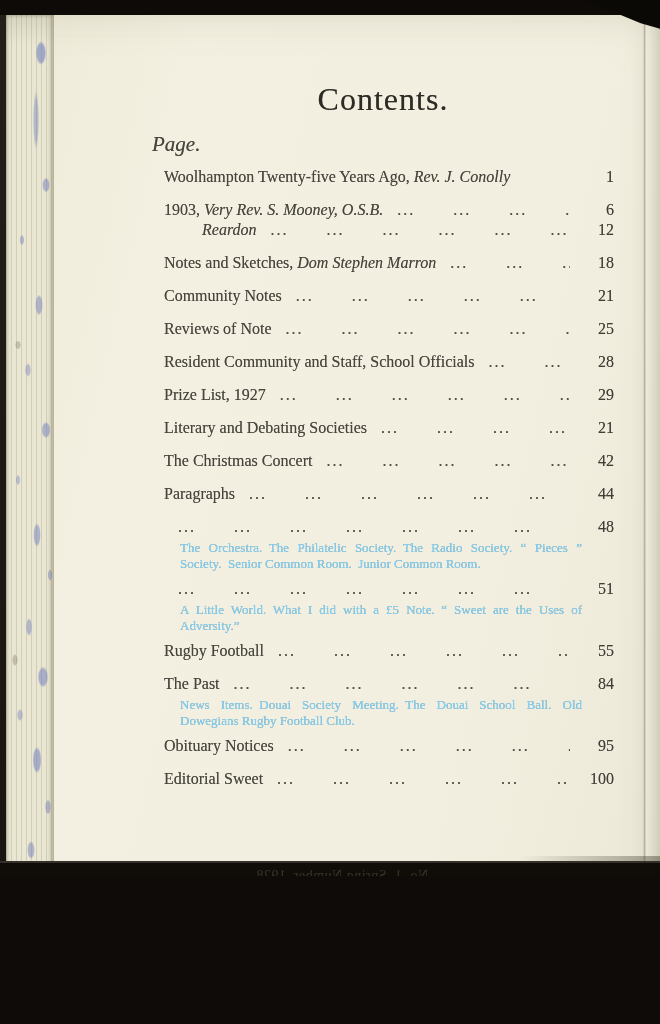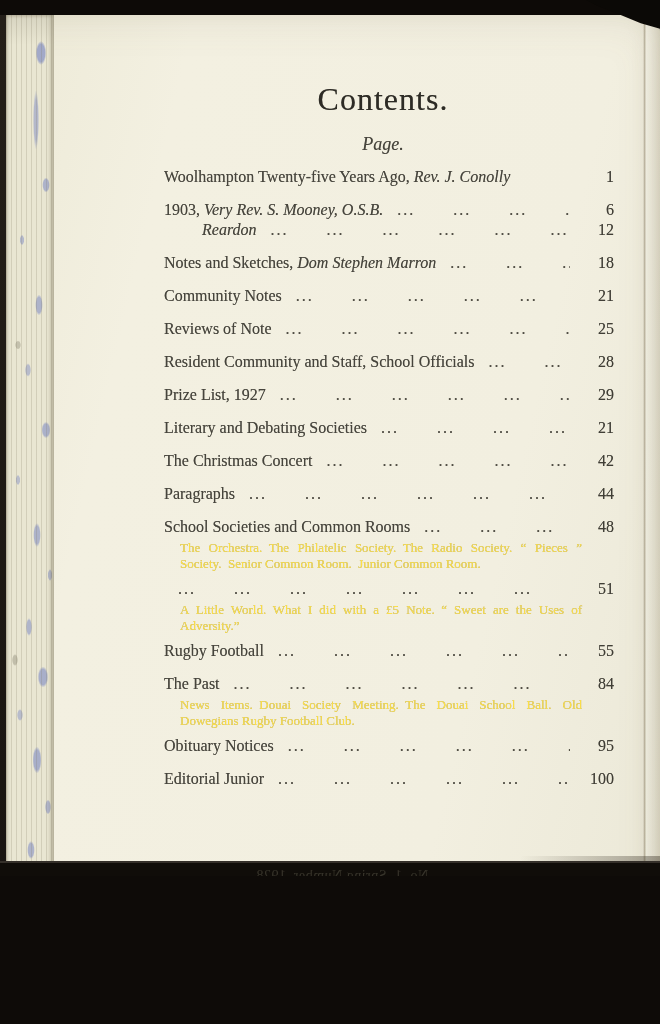--- a/index.html
+++ b/index.html
@@ -50,32 +50,32 @@
         background:linear-gradient(90deg,rgba(0,0,0,0),rgba(118,106,78,.38) 50%,rgba(0,0,0,0));}
   .fold-right{position:absolute;top:15px;right:0;width:14px;height:996px;
         background:linear-gradient(90deg,rgba(255,255,250,.30),rgba(226,221,200,.12));}
   .corner-br{position:absolute;right:0;bottom:11px;width:140px;height:9px;
         background:linear-gradient(90deg,rgba(0,0,0,0),rgba(70,63,50,.45));}
   
   .content{position:absolute;left:152px;top:15px;width:462px;color:#46443c;font-size:16px;
         line-height:20px;text-shadow:0 0 .5px rgba(70,67,58,.55);}
   .title{margin:64px 0 0 0;text-align:center;font-weight:normal;font-size:32px;line-height:40px;
         letter-spacing:1px;color:#2d2b25;}
-  .page-label{margin-top:15px;text-align:center;font-style:italic;font-size:18px;}
+  .page-label{margin-top:15px;text-align:left;font-style:italic;font-size:21px;}
   .row{display:flex;align-items:baseline;margin-top:13px;margin-left:12px;}
   .row.first{margin-top:13px;}
   .row.cont{margin-top:0;justify-content:center;}
   .row.after-sub{margin-top:7px;}
   .row .t{white-space:nowrap;}
   .row.justify{display:block;text-align:justify;text-align-last:justify;}
   .indent{margin-left:38px;}
   .leader{flex:1 1 auto;overflow:hidden;white-space:nowrap;margin:0 8px 0 14px;
         letter-spacing:2px;color:#504d44;}
   .pagenum{flex:0 0 auto;width:36px;text-align:right;color:#403e36;}
-  .sub{margin:3px 0 0 28px;width:402px;font-size:13px;line-height:16px;color:#fde047;
+  .sub{margin:3px 0 0 28px;width:402px;font-size:13px;line-height:16px;color:#7dd3fc;
         text-align:justify;}
   i{font-style:italic;}
   
   .ghost{position:absolute;left:205px;top:868px;width:270px;text-align:center;
         transform:scaleX(-1);color:rgba(128,125,106,.34);font-size:14px;letter-spacing:.5px;}
 </style>
 </head>
 <body>
 
 <div class="scan">
@@ -153,21 +153,20 @@
       <span class="pagenum">42</span>
     </div>
 
     <div class="row">
       <span class="t"><span>Paragraphs</span></span>
       <span class="leader dotted">...   ...   ...   ...   ...   ...   ...   ...   ...   ...   ...   ...   ...   ...   </span>
       <span class="pagenum">44</span>
     </div>
 
     <div class="row">
-      <span class="t"><span>School Societies and Common Rooms</span></span>
       <span class="leader dotted">...   ...   ...   ...   ...   ...   ...   ...   ...   ...   ...   ...   ...   ...   </span>
       <span class="pagenum">48</span>
     </div>
     <div class="sub">The Orchestra. The Philatelic Society. The Radio Society. “ Pieces ” Society. Senior Common Room. Junior Common Room.</div>
 
     <div class="row after-sub">
       <span class="leader dotted">...   ...   ...   ...   ...   ...   ...   ...   ...   ...   ...   ...   ...   ...   </span>
       <span class="pagenum">51</span>
     </div>
     <div class="sub">A Little World. What I did with a £5 Note. “ Sweet are the Uses of Adversity.”</div>
@@ -185,20 +184,20 @@
     </div>
     <div class="sub">News Items. Douai Society Meeting. The Douai School Ball. Old Dowegians Rugby Football Club.</div>
 
     <div class="row after-sub">
       <span class="t"><span>Obituary Notices</span></span>
       <span class="leader dotted">...   ...   ...   ...   ...   ...   ...   ...   ...   ...   ...   ...   ...   ...   </span>
       <span class="pagenum">95</span>
     </div>
 
     <div class="row">
-      <span class="t"><span>Editorial Junior</span></span>
+      <span class="t"><span>Editorial Sweet</span></span>
       <span class="leader dotted">...   ...   ...   ...   ...   ...   ...   ...   ...   ...   ...   ...   ...   ...   </span>
       <span class="pagenum">100</span>
     </div>
   </div>
 
   <div class="ghost">No. 1.  Spring Number, 1928.</div>
 </div>
 
 </body></html>

